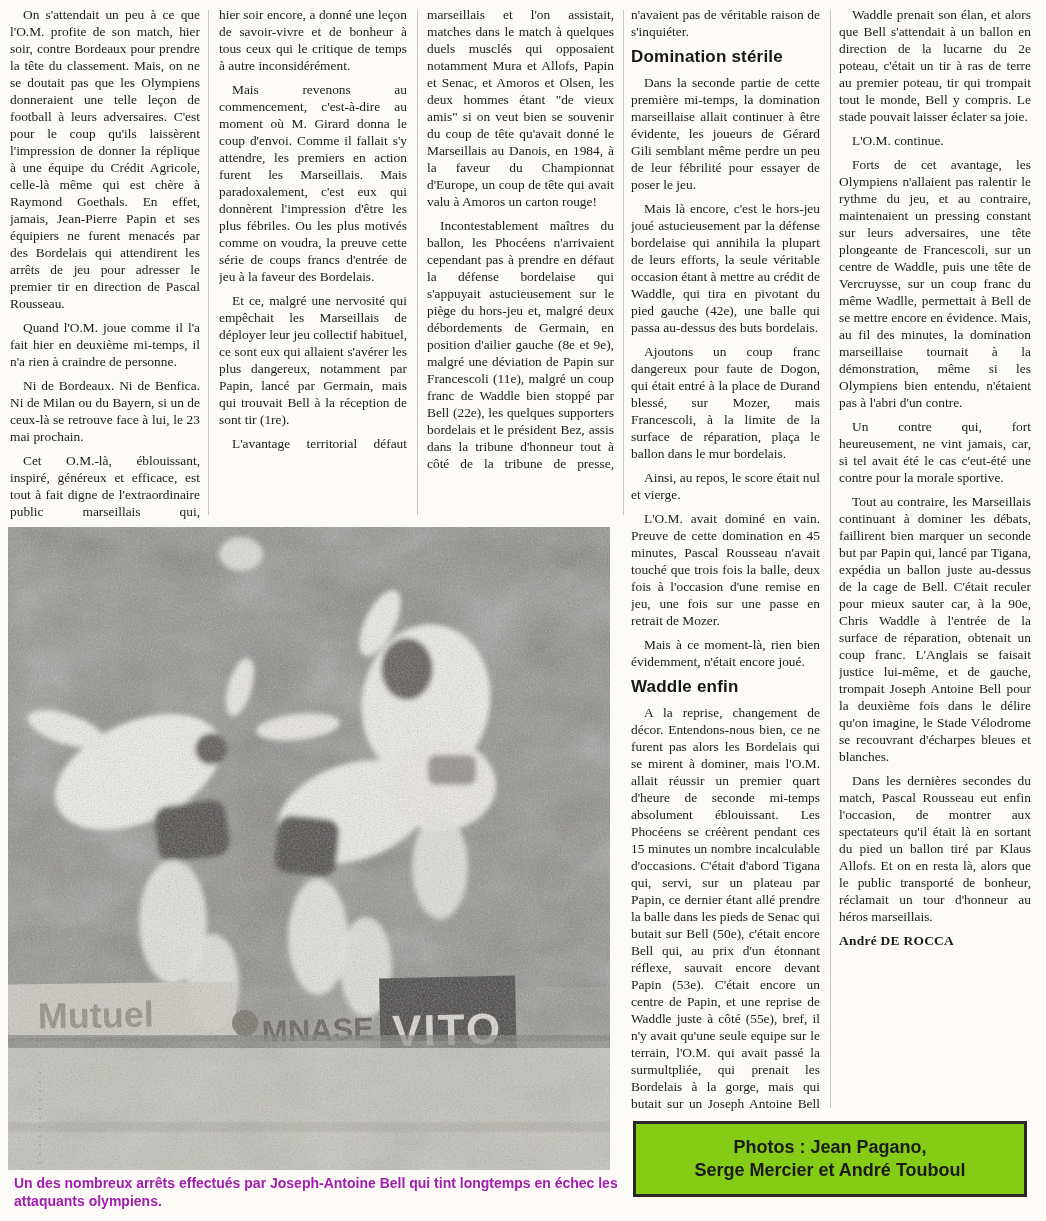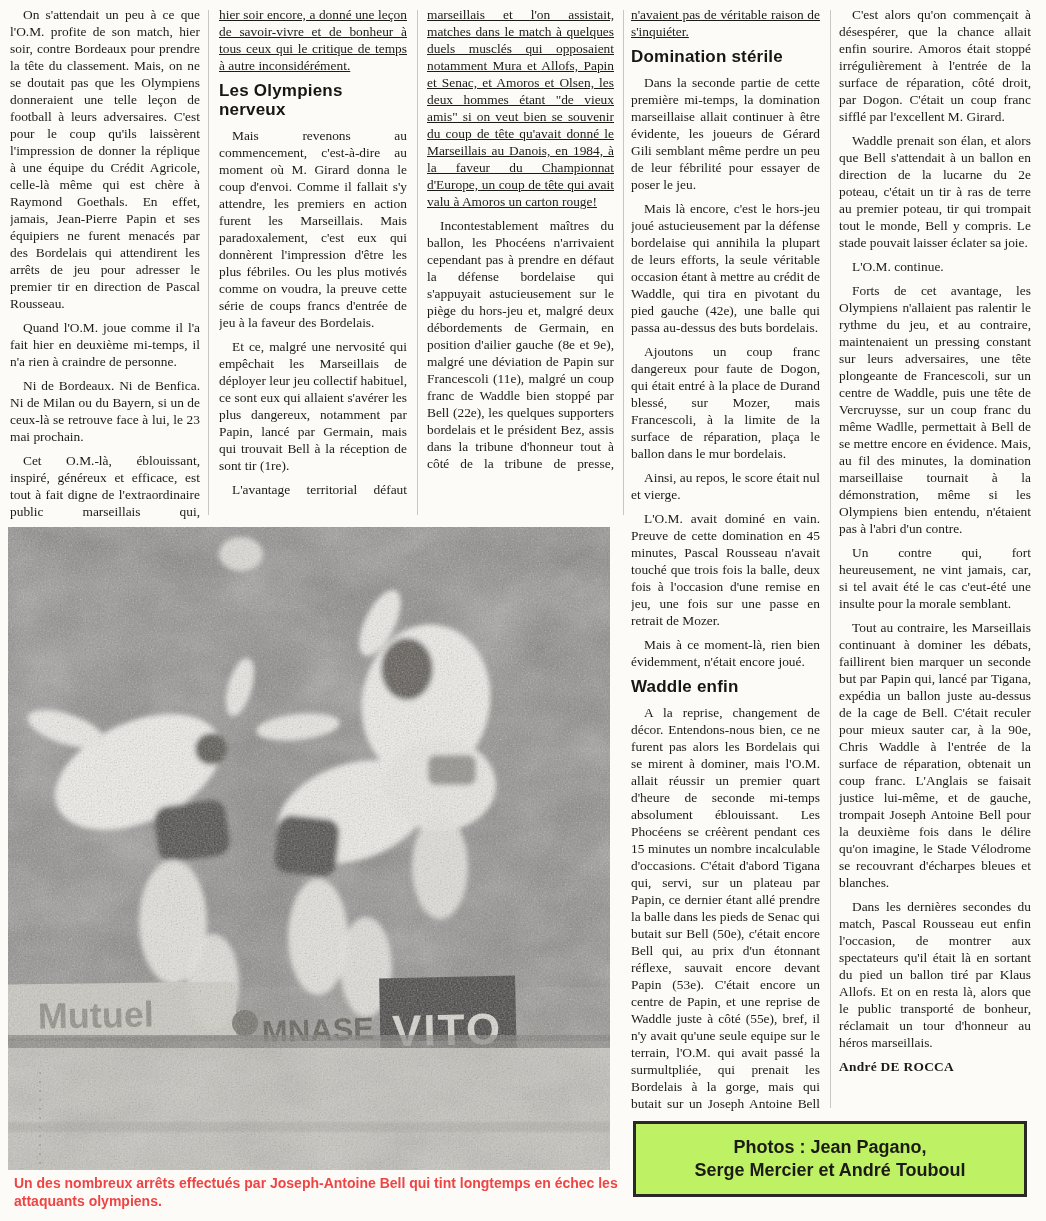--- a/index.html
+++ b/index.html
@@ -1,43 +1,42 @@
 <!DOCTYPE html>
 <html><head>
 <meta charset="utf-8">
 <style>
   html,body{margin:0;padding:0;}
   body{width:1046px;height:1221px;background:#fcfbf8;font-family:"Liberation Serif",serif;color:#1c1b18;}
   .page{position:relative;width:1046px;height:1221px;overflow:hidden;}
   .col{position:absolute;top:6px;overflow:hidden;}
   .col p{margin:0 0 7px;font-size:13.4px;line-height:17px;text-align:justify;text-indent:13px;}
-  .col p.noindent{text-indent:0;text-decoration:underline;}
+  .col p.noindent{text-indent:0;}
   .col p.flushlast{text-align-last:justify;}
   .col h2{font-family:"Liberation Sans",sans-serif;font-weight:bold;font-size:17px;line-height:19px;margin:0 0 8px;color:#171613;letter-spacing:.2px;}
   .col p.byline{font-weight:bold;text-indent:0;letter-spacing:.3px;margin-top:2px;}
   .vrule{position:absolute;width:1px;background:#c9c7c2;top:10px;}
   .photo{position:absolute;left:8px;top:527px;width:602px;height:643px;margin:0;background:#bef264;}
-  .caption{position:absolute;left:14px;top:1174px;width:612px;margin:0;font-family:"Liberation Sans",sans-serif;font-weight:bold;font-size:14px;line-height:18px;color:#ef4444;text-align:left;}
-  .credits{position:absolute;left:633px;top:1121px;width:394px;height:76px;border:3px solid #2a2927;box-sizing:border-box;display:flex;flex-direction:column;justify-content:center;align-items:center;background:#bef264;}
+  .caption{position:absolute;left:14px;top:1174px;width:612px;margin:0;font-family:"Liberation Sans",sans-serif;font-weight:bold;font-size:14px;line-height:18px;color:#a21caf;text-align:left;}
+  .credits{position:absolute;left:633px;top:1121px;width:394px;height:76px;border:3px solid #2a2927;box-sizing:border-box;display:flex;flex-direction:column;justify-content:center;align-items:center;background:#84cc16;}
   .credits div{font-family:"Liberation Sans",sans-serif;font-weight:bold;font-size:18px;line-height:23px;color:#1b1a17;text-align:center;}
 </style>
 </head>
 <body>
 
 <div class="page">
 
   <section class="col" style="left:10px;width:190px;height:516px">
       <p>On s'attendait un peu à ce que l'O.M. profite de son match, hier soir, contre Bordeaux pour prendre la tête du classement. Mais, on ne se doutait pas que les Olympiens donneraient une telle leçon de football à leurs adversaires. C'est pour le coup qu'ils laissèrent l'impression de donner la réplique à une équipe du Crédit Agricole, celle-là même qui est chère à Raymond Goethals. En effet, jamais, Jean-Pierre Papin et ses équipiers ne furent menacés par des Bordelais qui attendirent les arrêts de jeu pour adresser le premier tir en direction de Pascal Rousseau.</p>
       <p>Quand l'O.M. joue comme il l'a fait hier en deuxième mi-temps, il n'a rien à craindre de personne.</p>
       <p>Ni de Bordeaux. Ni de Benfica. Ni de Milan ou du Bayern, si un de ceux-là se retrouve face à lui, le 23 mai prochain.</p>
       <p class="flushlast">Cet O.M.-là, éblouissant, inspiré, généreux et efficace, est tout à fait digne de l'extraordinaire public marseillais qui,</p>
     </section>
   <section class="col" style="left:219px;width:188px;height:516px">
       <p class="noindent">hier soir encore, a donné une leçon de savoir-vivre et de bonheur à tous ceux qui le critique de temps à autre inconsidérément.</p>
-      <h2>Les Olympiens nerveux</h2>
       <p>Mais revenons au commencement, c'est-à-dire au moment où M. Girard donna le coup d'envoi. Comme il fallait s'y attendre, les premiers en action furent les Marseillais. Mais paradoxalement, c'est eux qui donnèrent l'impression d'être les plus fébriles. Ou les plus motivés comme on voudra, la preuve cette série de coups francs d'entrée de jeu à la faveur des Bordelais.</p>
       <p>Et ce, malgré une nervosité qui empêchait les Marseillais de déployer leur jeu collectif habituel, ce sont eux qui allaient s'avérer les plus dangereux, notamment par Papin, lancé par Germain, mais qui trouvait Bell à la réception de sont tir (1re).</p>
       <p class="flushlast">L'avantage territorial défaut</p>
     </section>
   <section class="col" style="left:427px;width:187px;height:516px">
       <p class="noindent">marseillais et l'on assistait, matches dans le match à quelques duels musclés qui opposaient notamment Mura et Allofs, Papin et Senac, et Amoros et Olsen, les deux hommes étant "de vieux amis" si on veut bien se souvenir du coup de tête qu'avait donné le Marseillais au Danois, en 1984, à la faveur du Championnat d'Europe, un coup de tête qui avait valu à Amoros un carton rouge!</p>
       <p class="flushlast">Incontestablement maîtres du ballon, les Phocéens n'arrivaient cependant pas à prendre en défaut la défense bordelaise qui s'appuyait astucieusement sur le piège du hors-jeu et, malgré deux débordements de Germain, en position d'ailier gauche (8e et 9e), malgré une déviation de Papin sur Francescoli (11e), malgré un coup franc de Waddle bien stoppé par Bell (22e), les quelques supporters bordelais et le président Bez, assis dans la tribune d'honneur tout à côté de la tribune de presse,</p>
     </section>
   <section class="col" style="left:631px;width:189px;height:1110px">
       <p class="noindent">n'avaient pas de véritable raison de s'inquiéter.</p>
@@ -45,25 +44,24 @@
       <p>Dans la seconde partie de cette première mi-temps, la domination marseillaise allait continuer à être évidente, les joueurs de Gérard Gili semblant même perdre un peu de leur fébrilité pour essayer de poser le jeu.</p>
       <p>Mais là encore, c'est le hors-jeu joué astucieusement par la défense bordelaise qui annihila la plupart de leurs efforts, la seule véritable occasion étant à mettre au crédit de Waddle, qui tira en pivotant du pied gauche (42e), une balle qui passa au-dessus des buts bordelais.</p>
       <p>Ajoutons un coup franc dangereux pour faute de Dogon, qui était entré à la place de Durand blessé, sur Mozer, mais Francescoli, à la limite de la surface de réparation, plaça le ballon dans le mur bordelais.</p>
       <p>Ainsi, au repos, le score était nul et vierge.</p>
       <p>L'O.M. avait dominé en vain. Preuve de cette domination en 45 minutes, Pascal Rousseau n'avait touché que trois fois la balle, deux fois à l'occasion d'une remise en jeu, une fois sur une passe en retrait de Mozer.</p>
       <p>Mais à ce moment-là, rien bien évidemment, n'était encore joué.</p>
       <h2>Waddle enfin</h2>
       <p>A la reprise, changement de décor. Entendons-nous bien, ce ne furent pas alors les Bordelais qui se mirent à dominer, mais l'O.M. allait réussir un premier quart d'heure de seconde mi-temps absolument éblouissant. Les Phocéens se créèrent pendant ces 15 minutes un nombre incalculable d'occasions. C'était d'abord Tigana qui, servi, sur un plateau par Papin, ce dernier étant allé prendre la balle dans les pieds de Senac qui butait sur Bell (50e), c'était encore Bell qui, au prix d'un étonnant réflexe, sauvait encore devant Papin (53e). C'était encore un centre de Papin, et une reprise de Waddle juste à côté (55e), bref, il n'y avait qu'une seule equipe sur le terrain, l'O.M. qui avait passé la surmultpliée, qui prenait les Bordelais à la gorge, mais qui butait sur un Joseph Antoine Bell en état de grâce.</p>
     </section>
   <section class="col" style="left:839px;width:192px;height:1110px">
-      <p>C'est alors qu'on commençait à désespérer, que la chance allait enfin sourire. Amoros était stoppé irrégulièrement à l'entrée de la surface de réparation, côté droit, par Dogon. C'était un coup franc sifflé par l'excellent M. Girard.</p>
       <p>Waddle prenait son élan, et alors que Bell s'attendait à un ballon en direction de la lucarne du 2e poteau, c'était un tir à ras de terre au premier poteau, tir qui trompait tout le monde, Bell y compris. Le stade pouvait laisser éclater sa joie.</p>
       <p>L'O.M. continue.</p>
       <p>Forts de cet avantage, les Olympiens n'allaient pas ralentir le rythme du jeu, et au contraire, maintenaient un pressing constant sur leurs adversaires, une tête plongeante de Francescoli, sur un centre de Waddle, puis une tête de Vercruysse, sur un coup franc du même Wadlle, permettait à Bell de se mettre encore en évidence. Mais, au fil des minutes, la domination marseillaise tournait à la démonstration, même si les Olympiens bien entendu, n'étaient pas à l'abri d'un contre.</p>
-      <p>Un contre qui, fort heureusement, ne vint jamais, car, si tel avait été le cas c'eut-été une insulte pour la morale semblant.</p>
+      <p>Un contre qui, fort heureusement, ne vint jamais, car, si tel avait été le cas c'eut-été une contre pour la morale sportive.</p>
       <p>Tout au contraire, les Marseillais continuant à dominer les débats, faillirent bien marquer un seconde but par Papin qui, lancé par Tigana, expédia un ballon juste au-dessus de la cage de Bell. C'était reculer pour mieux sauter car, à la 90e, Chris Waddle à l'entrée de la surface de réparation, obtenait un coup franc. L'Anglais se faisait justice lui-même, et de gauche, trompait Joseph Antoine Bell pour la deuxième fois dans le délire qu'on imagine, le Stade Vélodrome se recouvrant d'écharpes bleues et blanches.</p>
       <p>Dans les dernières secondes du match, Pascal Rousseau eut enfin l'occasion, de montrer aux spectateurs qu'il était là en sortant du pied un ballon tiré par Klaus Allofs. Et on en resta là, alors que le public transporté de bonheur, réclamait un tour d'honneur au héros marseillais.</p>
       <p class="byline">André DE ROCCA</p>
     </section>
 
   <div class="vrule" style="left:208px;height:505px"></div>
   <div class="vrule" style="left:417px;height:505px"></div>
   <div class="vrule" style="left:623px;height:505px"></div>
   <div class="vrule" style="left:830px;height:1098px"></div>
 

